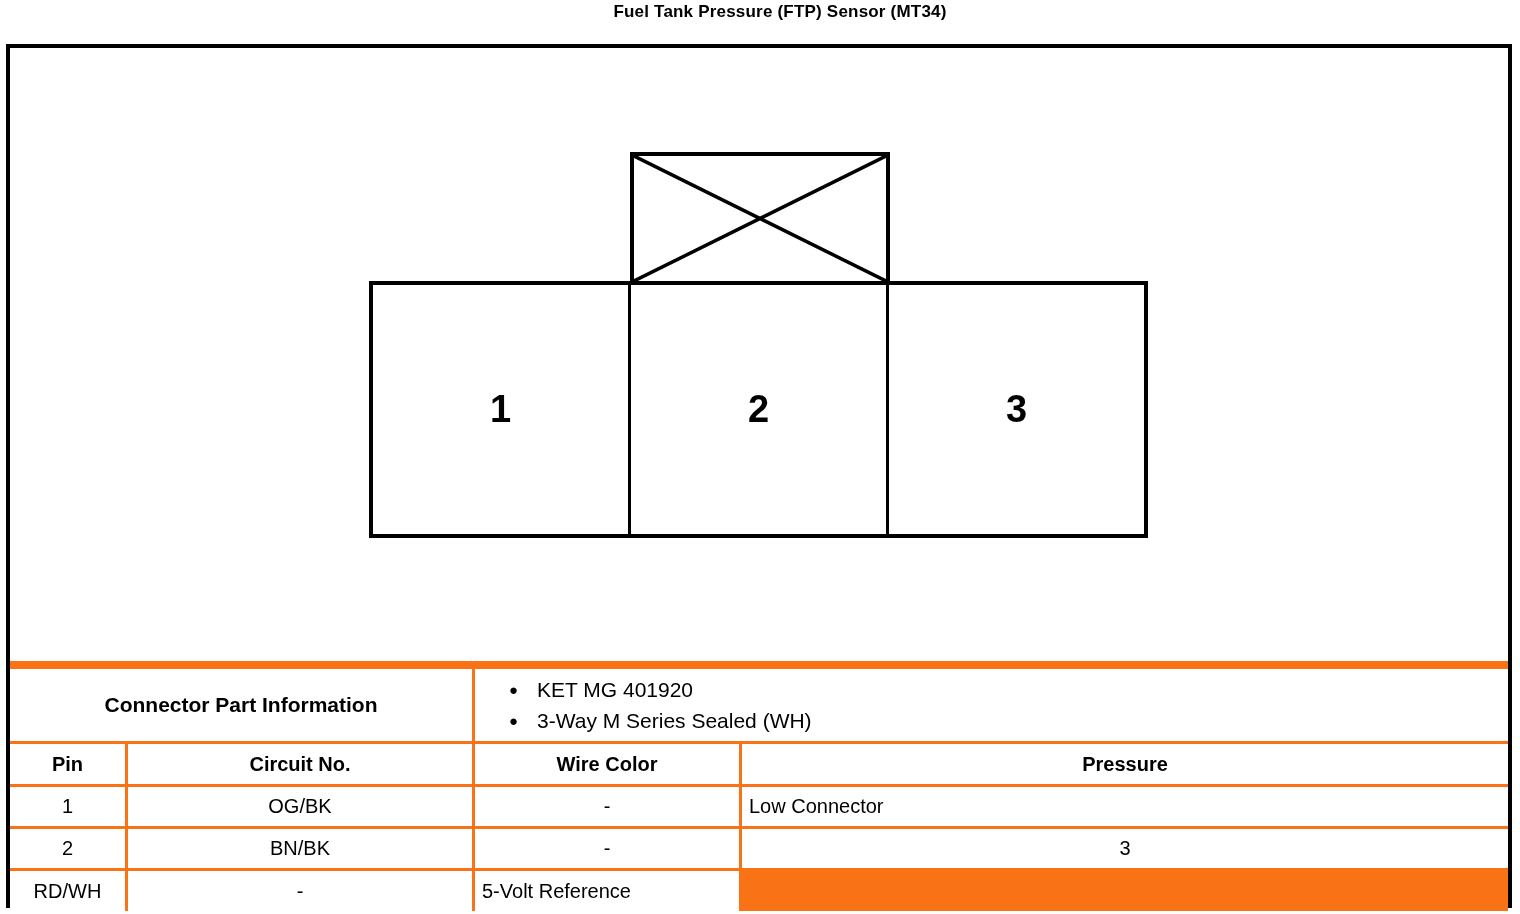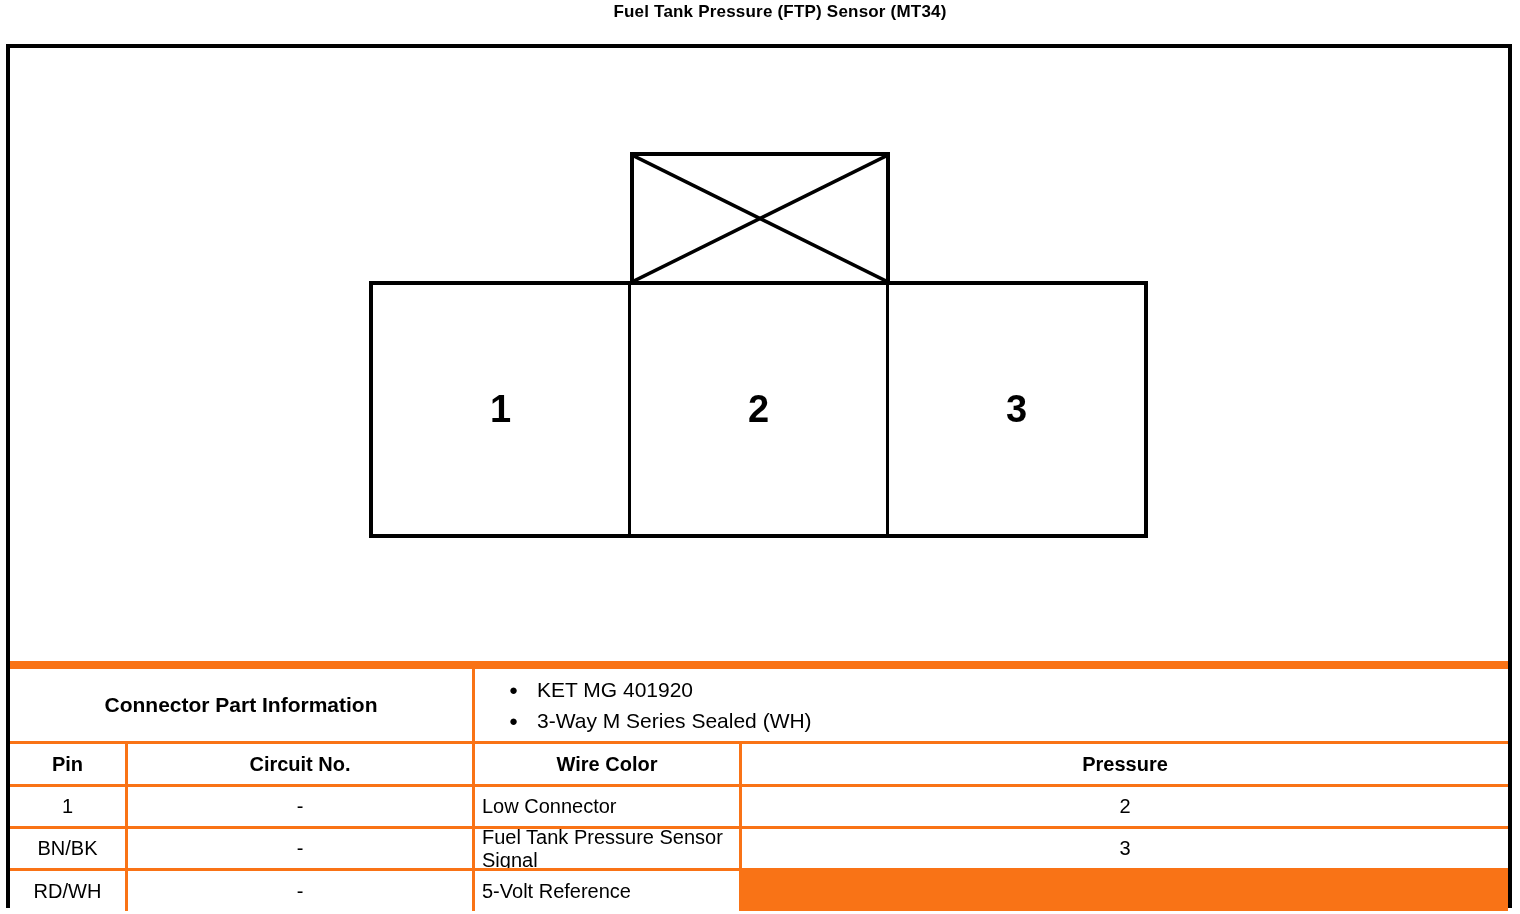--- a/index.html
+++ b/index.html
@@ -166,27 +166,27 @@
         </div>
       </div>
     </div>
 
     <div class="cell bold">Pin</div>
     <div class="cell bold">Circuit No.</div>
     <div class="cell bold">Wire Color</div>
     <div class="cell bold">Pressure</div>
 
     <div class="cell">1</div>
+    <div class="cell">OG/BK</div>
     <div class="cell">-</div>
     <div class="cell left">Low Connector</div>
 
     <div class="cell">2</div>
     <div class="cell">BN/BK</div>
     <div class="cell">-</div>
-    <div class="cell left">Fuel Tank Pressure Sensor Signal</div>
 
     <div class="cell">3</div>
     <div class="cell">RD/WH</div>
     <div class="cell">-</div>
     <div class="cell left">5-Volt Reference</div>
 
   </div>
 </div>
 
 </body></html>

